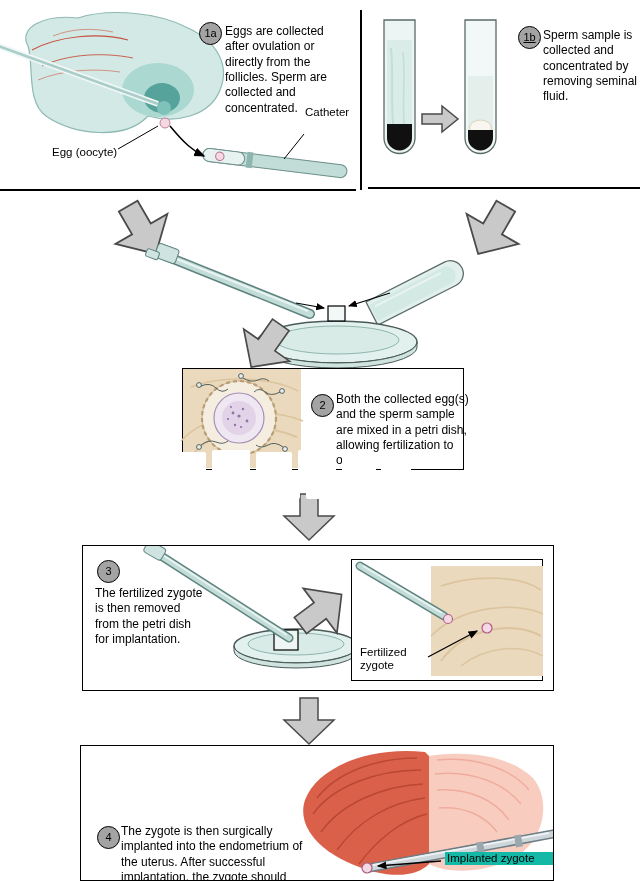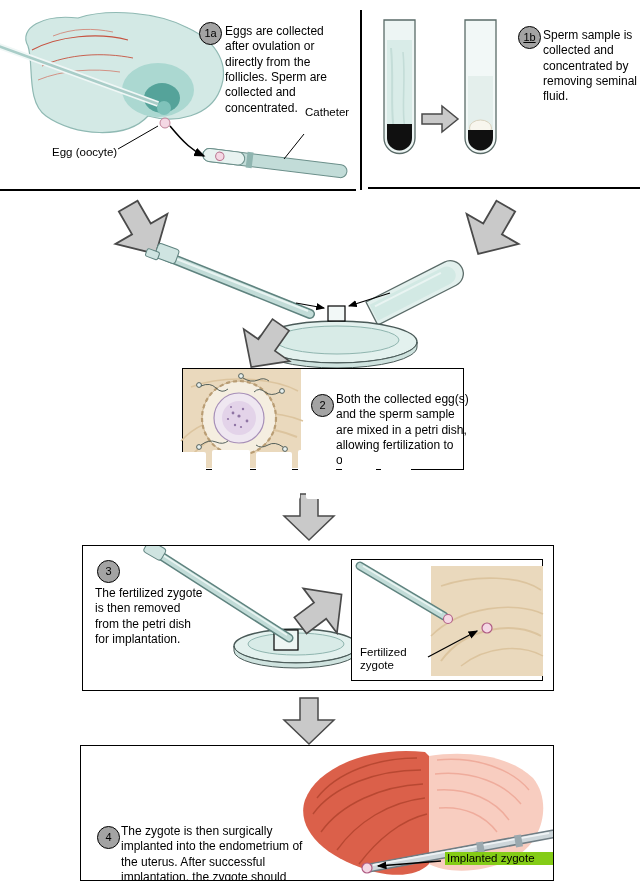--- a/index.html
+++ b/index.html
@@ -251,21 +251,21 @@
         <line x1="252" y1="85" x2="76" y2="117" stroke="#eef2f4" stroke-width="1.8"></line>
         <rect x="180" y="94" width="7" height="12" fill="#9aa8ae" transform="rotate(-10 183 100)"></rect>
         <rect x="218" y="87" width="7" height="12" fill="#9aa8ae" transform="rotate(-10 221 93)"></rect>
       </g>
       <circle cx="70" cy="120" r="5" fill="#f4d8e4" stroke="#b05c84" stroke-width="1.2"></circle>
     </svg>
     <div class="badge" style="left:16px;top:80px;">
         <span>4</span>
       </div>
     <div class="step-text" style="left:40px;top:78px;width:192px;">The zygote is then surgically implanted into the endometrium of the uterus. After successful implantation, the zygote should develop normally, as if it had been fertilized in the female's oviducts.</div>
-    <div class="lbl" style="left:364px;top:106px;width:104px;background:#84cc16;padding:0 2px;">Implanted zygote</div>
+    <div class="lbl" style="left:364px;top:106px;width:104px;background:#14b8a6;padding:0 2px;">Implanted zygote</div>
   </div>
 
   <svg class="abs" style="left:0;top:0;pointer-events:none;z-index:50;" width="640" height="881" viewBox="0 0 640 881">
     <defs>
       <marker id="ah" markerWidth="9" markerHeight="8" refX="6.5" refY="3" orient="auto">
         <path d="M0,0 L7.5,3 L0,6 Z" fill="#000"></path>
       </marker>
     </defs>
     <path d="M118,149 L158,126" stroke="#000" stroke-width="1" fill="none"></path>
     <path d="M304,134 L284,159" stroke="#000" stroke-width="1" fill="none"></path>

